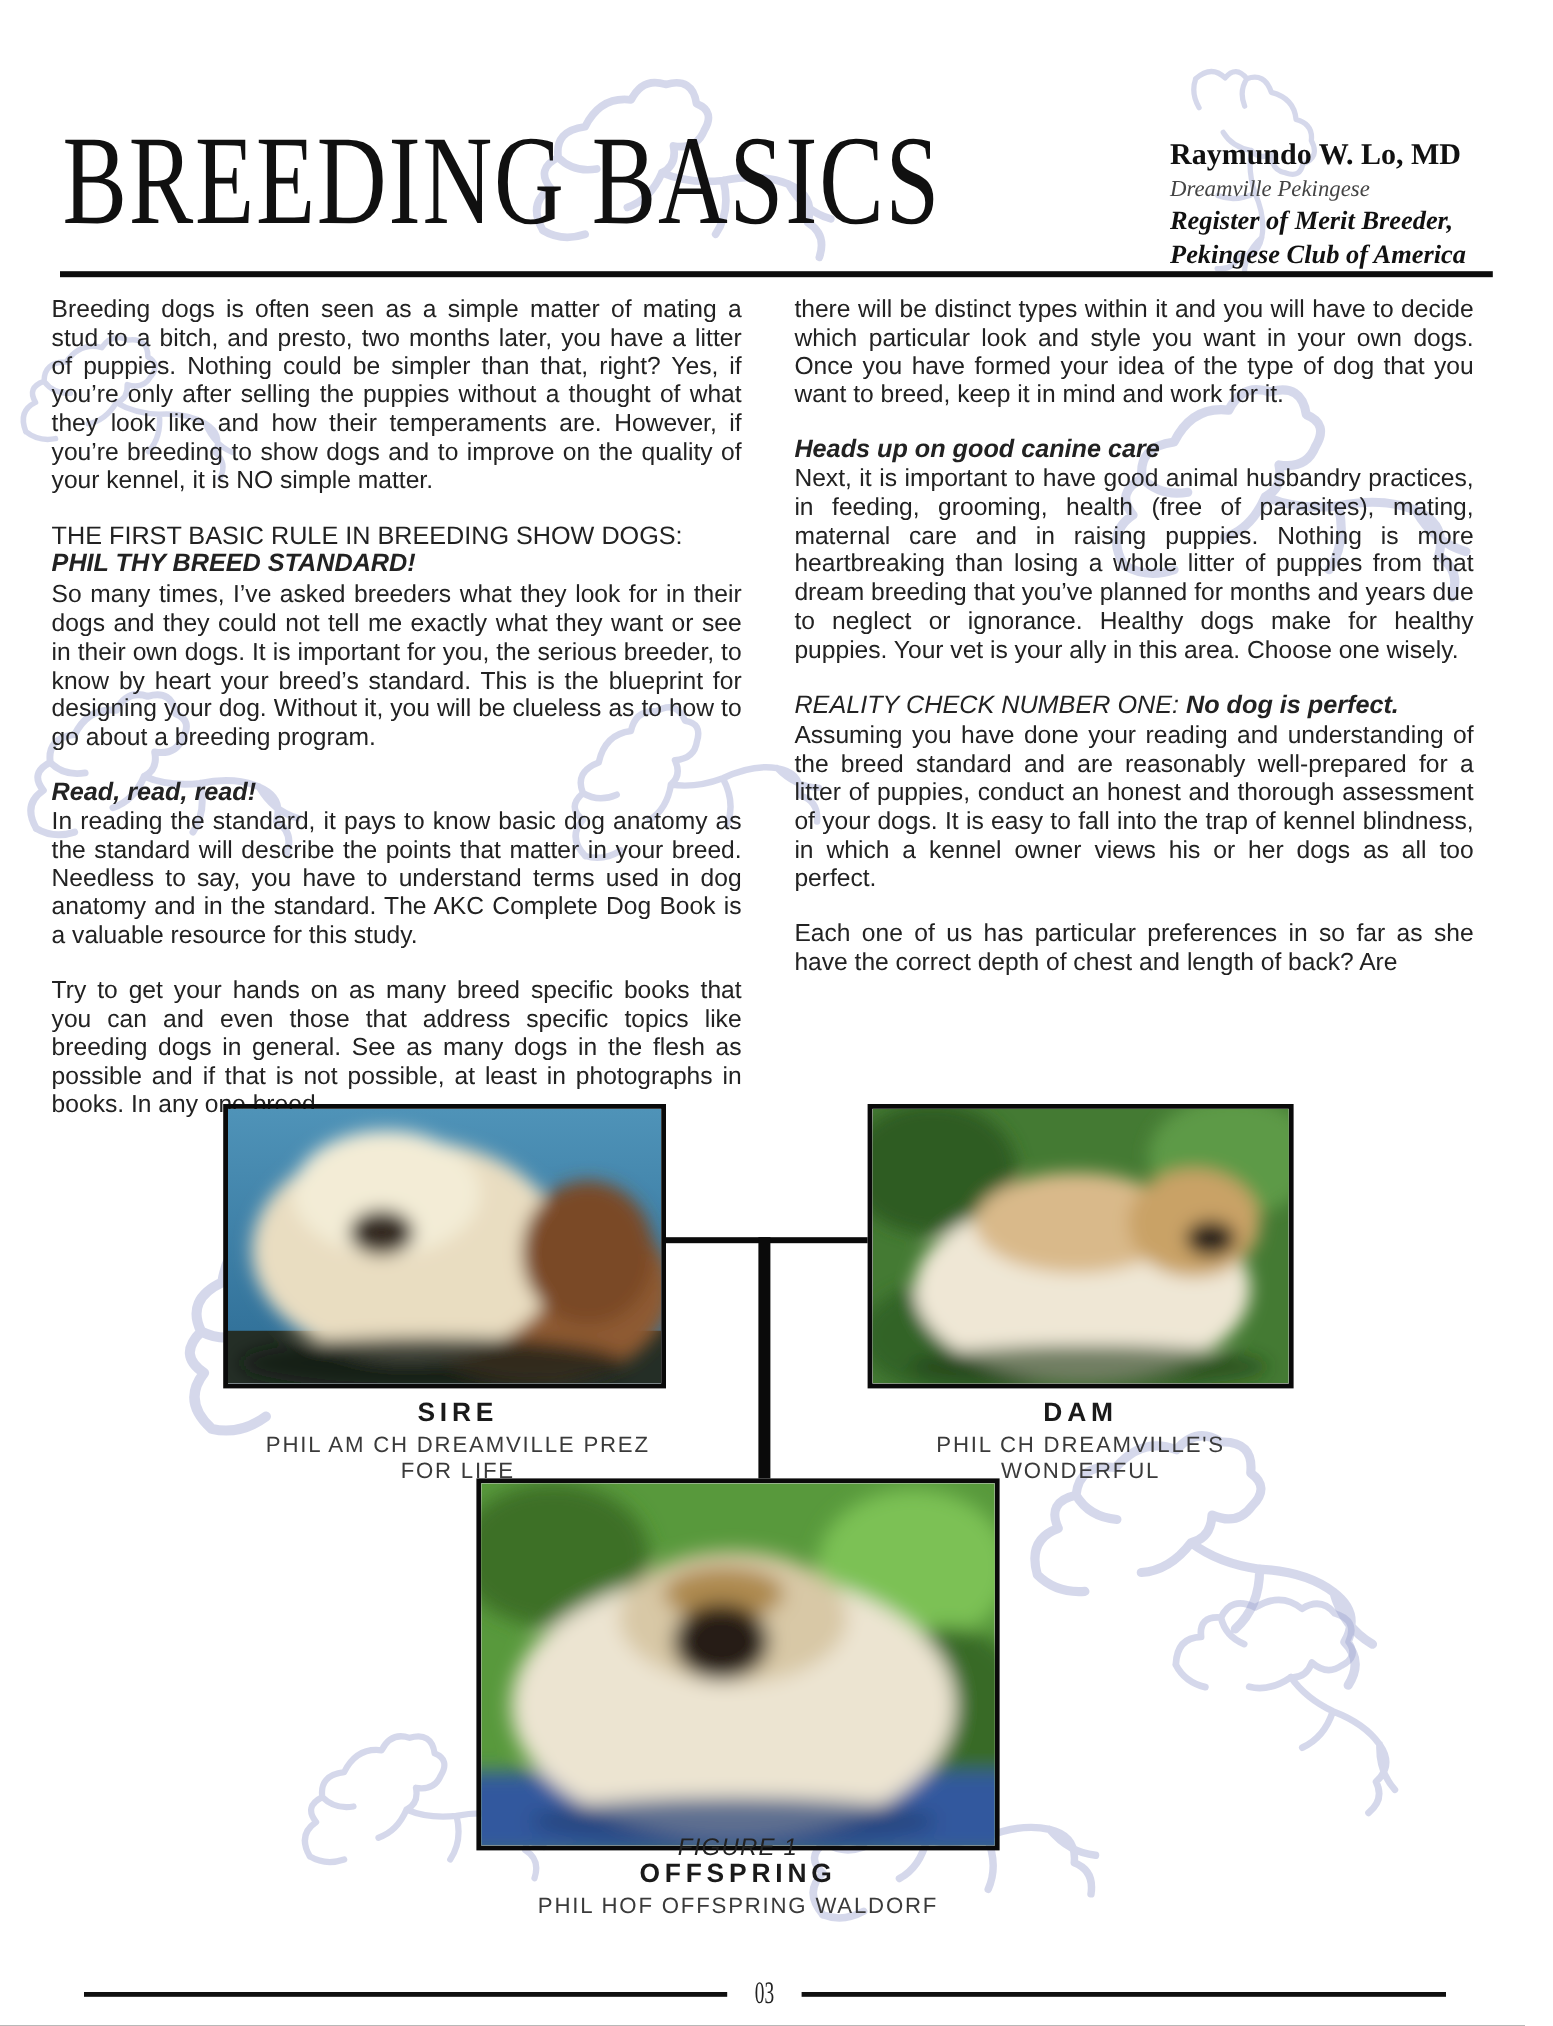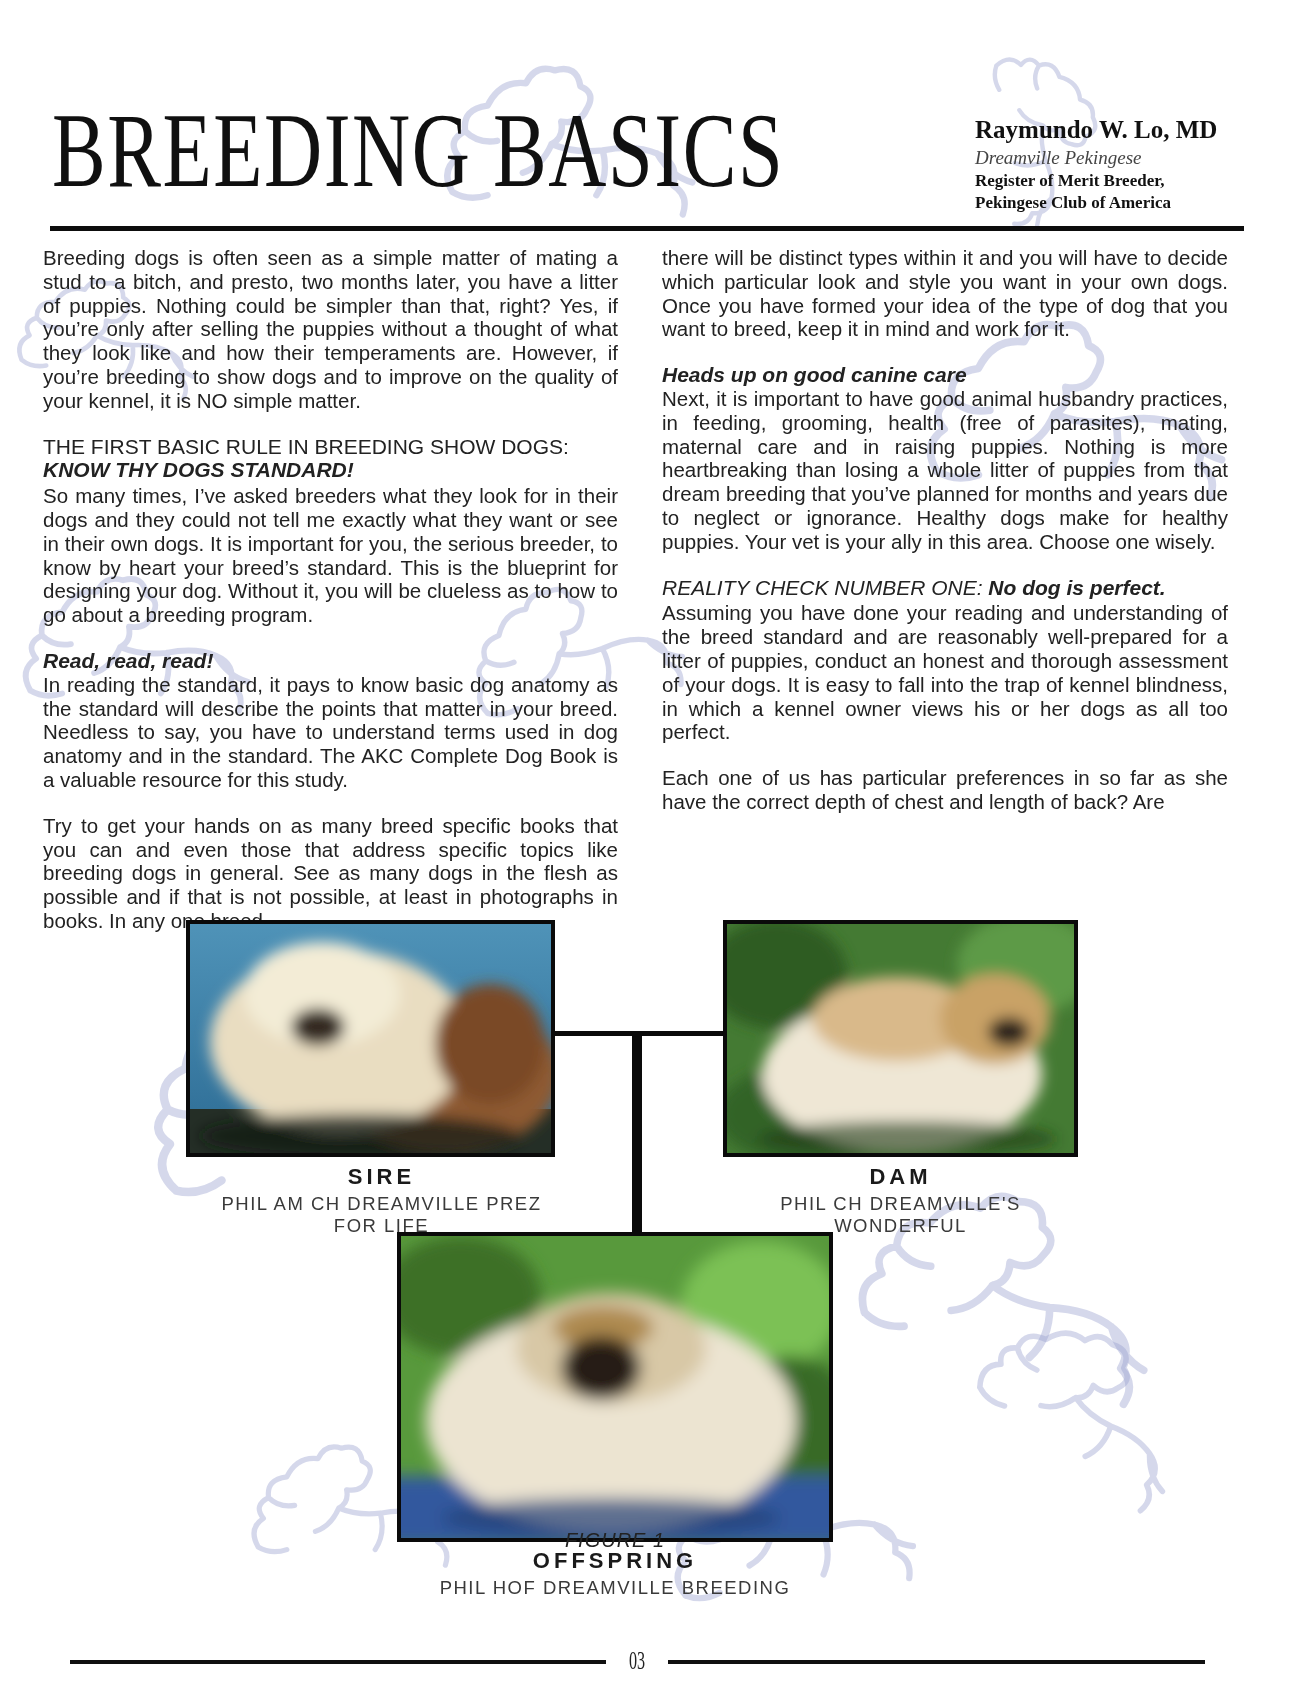--- a/index.html
+++ b/index.html
@@ -28,21 +28,21 @@
     letter-spacing:2px;white-space:nowrap;
     transform:scaleX(.76);transform-origin:left top;
     line-height:1;
   }
   .author{
     position:absolute;left:975px;top:116px;width:270px;
     font-family:"Liberation Serif",serif;color:#111;
   }
   .author .a-name{font-size:25px;font-weight:bold;margin-bottom:3px;}
   .author .a-kennel{font-size:19px;font-style:italic;color:#444;margin-bottom:2px;}
-  .author .a-cred{font-size:17px;font-weight:bold;margin-bottom:2px;}
+  .author .a-cred{font-size:22px;font-style:italic;font-weight:bold;margin-bottom:2px;}
   .head-rule{
     position:absolute;left:50px;top:226px;width:1194px;height:5px;background:#0d0d0d;
   }
   
   .columns{
     position:absolute;left:43px;top:246px;width:1185px;
     display:flex;column-gap:44px;
   }
   .col{width:575px;font-size:20.5px;line-height:23.8px;text-align:justify;}
   .col.right{width:566px;}
@@ -110,21 +110,21 @@
     <div class="a-cred">Register of Merit Breeder,</div>
     <div class="a-cred">Pekingese Club of America</div>
   </div>
   <div class="head-rule"></div>
 
   <div class="columns">
     <div class="col left">
       <p>Breeding dogs is often seen as a simple matter of mating a stud to a bitch, and presto, two months later, you have a litter of puppies. Nothing could be simpler than that, right? Yes, if you’re only after selling the puppies without a thought of what they look like and how their temperaments are. However, if you’re breeding to show dogs and to improve on the quality of your kennel, it is NO simple matter.</p>
       <div class="h-block">
         <div class="h-caps">THE FIRST BASIC RULE IN BREEDING SHOW DOGS:</div>
-        <div class="h-boldital">KNOW THY DOGS STANDARD!</div>
+        <div class="h-boldital">PHIL THY BREED STANDARD!</div>
       </div>
       <p>So many times, I’ve asked breeders what they look for in their dogs and they could not tell me exactly what they want or see in their own dogs. It is important for you, the serious breeder, to know by heart your breed’s standard. This is the blueprint for designing your dog. Without it, you will be clueless as to how to go about a breeding program.</p>
       <div class="h-boldital">Read, read, read!</div>
       <p>In reading the standard, it pays to know basic dog anatomy as the standard will describe the points that matter in your breed. Needless to say, you have to understand terms used in dog anatomy and in the standard. The AKC Complete Dog Book is a valuable resource for this study.</p>
       <p class="tight">Try to get your hands on as many breed specific books that you can and even those that address specific topics like breeding dogs in general. See as many dogs in the flesh as possible and if that is not possible, at least in photographs in books. In any one breed,</p>
     </div>
     <div class="col right">
       <p>there will be distinct types within it and you will have to decide which particular look and style you want in your own dogs. Once you have formed your idea of the type of dog that you want to breed, keep it in mind and work for it.</p>
       <div class="h-boldital">Heads up on good canine care</div>
       <p>Next, it is important to have good animal husbandry practices, in feeding, grooming, health (free of parasites), mating, maternal care and in raising puppies. Nothing is more heartbreaking than losing a whole litter of puppies from that dream breeding that you’ve planned for months and years due to neglect or ignorance. Healthy dogs make for healthy puppies. Your vet is your ally in this area. Choose one wisely.</p>
@@ -207,21 +207,21 @@
   <div class="fig-caption cap-sire">
     <div class="fig-role">SIRE</div>
     <div class="fig-name">PHIL AM CH DREAMVILLE PREZ FOR LIFE</div>
   </div>
   <div class="fig-caption cap-dam">
     <div class="fig-role">DAM</div>
     <div class="fig-name">PHIL CH DREAMVILLE'S WONDERFUL</div>
   </div>
   <div class="fig-caption cap-offspring">
     <div class="fig-role">OFFSPRING</div>
-    <div class="fig-name">PHIL HOF DREAMVILLE BREEDING</div>
+    <div class="fig-name">PHIL HOF OFFSPRING WALDORF</div>
   </div>
   <div class="figure-label">FIGURE 1</div>
 
   <div class="footer-line left"></div>
   <div class="footer-line right"></div>
   <div class="page-number">03</div>
 
 </div>
 
 </body></html>

